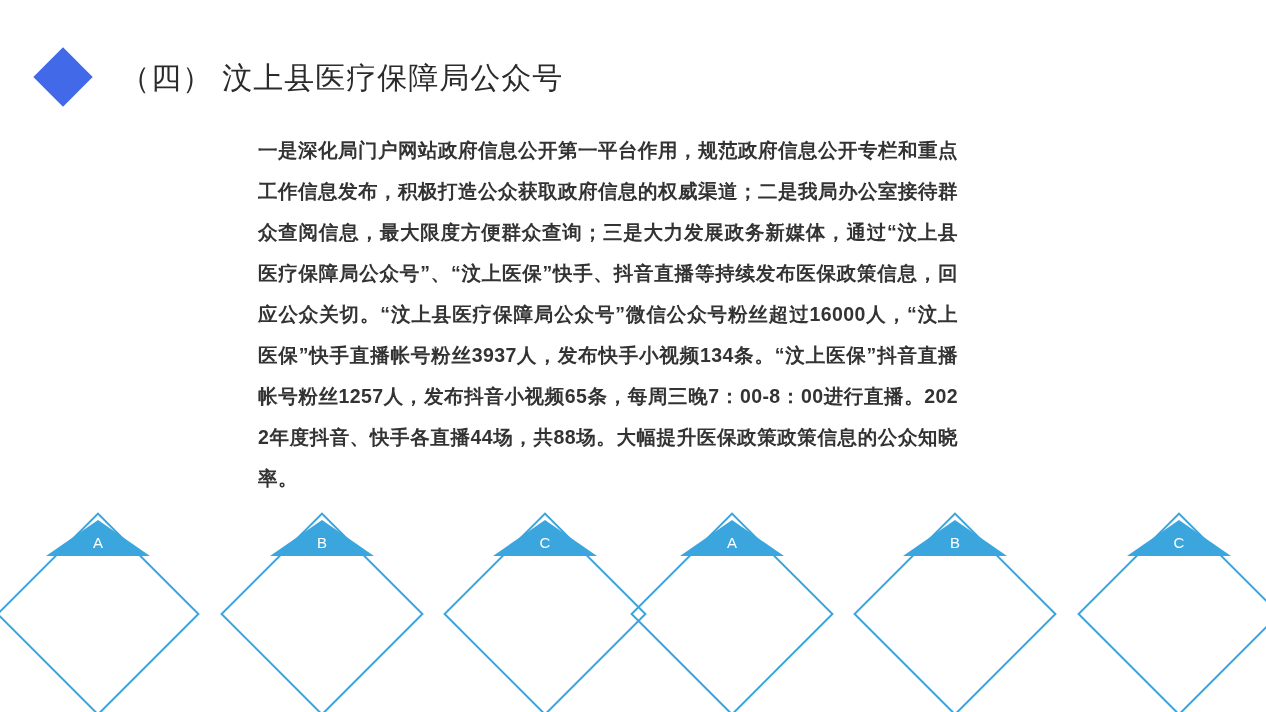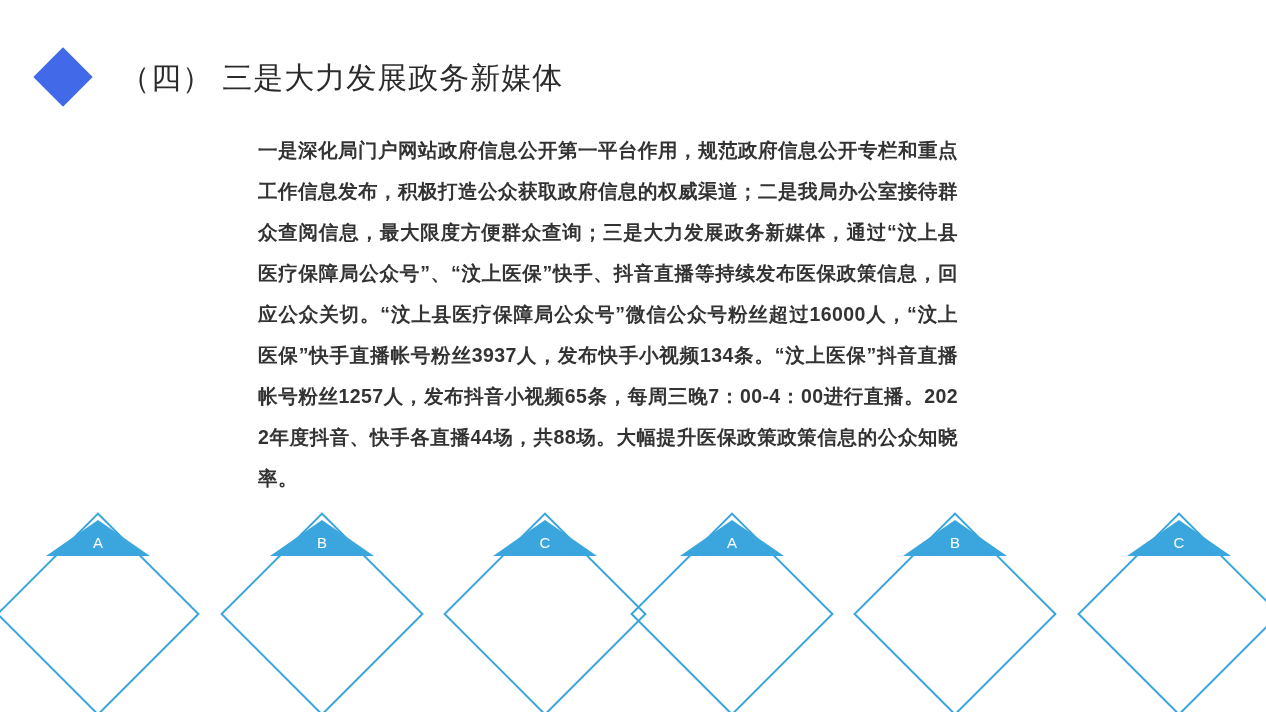--- a/index.html
+++ b/index.html
@@ -105,25 +105,25 @@
     font-size: 15px;
     color: #ffffff;
     font-family: "Liberation Sans", sans-serif;
   }
 </style>
 </head>
 <body>
 
 <div id="title-row">
   <div id="title-diamond"></div>
-  <div id="title-text">（四）  三是大力发展政务新媒体</div>
+  <div id="title-text">（四）  汶上县医疗保障局公众号</div>
 </div>
 
 <div id="body-block">
-  <div id="body-text">一是深化局门户网站政府信息公开第一平台作用，规范政府信息公开专栏和重点工作信息发布，积极打造公众获取政府信息的权威渠道；二是我局办公室接待群众查阅信息，最大限度方便群众查询；三是大力发展政务新媒体，通过“汶上县医疗保障局公众号”、“汶上医保”快手、抖音直播等持续发布医保政策信息，回应公众关切。“汶上县医疗保障局公众号”微信公众号粉丝超过16000人，“汶上医保”快手直播帐号粉丝3937人，发布快手小视频134条。“汶上医保”抖音直播帐号粉丝1257人，发布抖音小视频65条，每周三晚7：00-4：00进行直播。2022年度抖音、快手各直播44场，共88场。大幅提升医保政策政策信息的公众知晓率。</div>
+  <div id="body-text">一是深化局门户网站政府信息公开第一平台作用，规范政府信息公开专栏和重点工作信息发布，积极打造公众获取政府信息的权威渠道；二是我局办公室接待群众查阅信息，最大限度方便群众查询；三是大力发展政务新媒体，通过“汶上县医疗保障局公众号”、“汶上医保”快手、抖音直播等持续发布医保政策信息，回应公众关切。“汶上县医疗保障局公众号”微信公众号粉丝超过16000人，“汶上医保”快手直播帐号粉丝3937人，发布快手小视频134条。“汶上医保”抖音直播帐号粉丝1257人，发布抖音小视频65条，每周三晚7：00-8：00进行直播。2022年度抖音、快手各直播44场，共88场。大幅提升医保政策政策信息的公众知晓率。</div>
 </div>
 
 <div id="decor-layer">
     <div class="decor-group" style="left: 0px; top: 516px;">
       <div class="decor-diamond"></div>
       <div class="decor-cap"></div>
       <div class="decor-label">A</div>
     </div>
     <div class="decor-group" style="left: 224px; top: 516px;">
       <div class="decor-diamond"></div>

